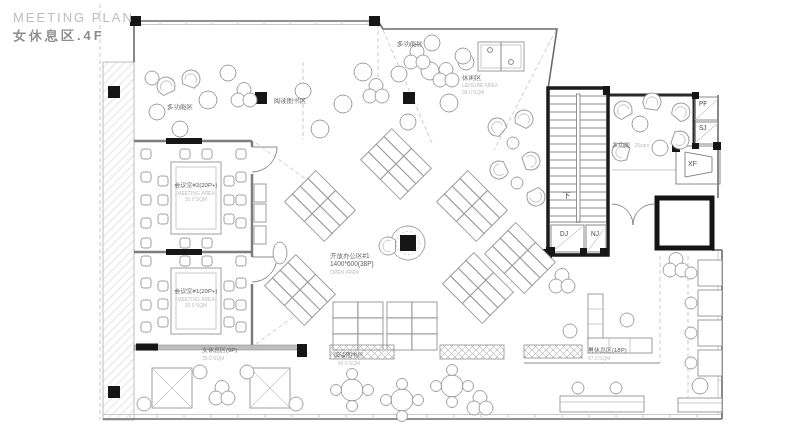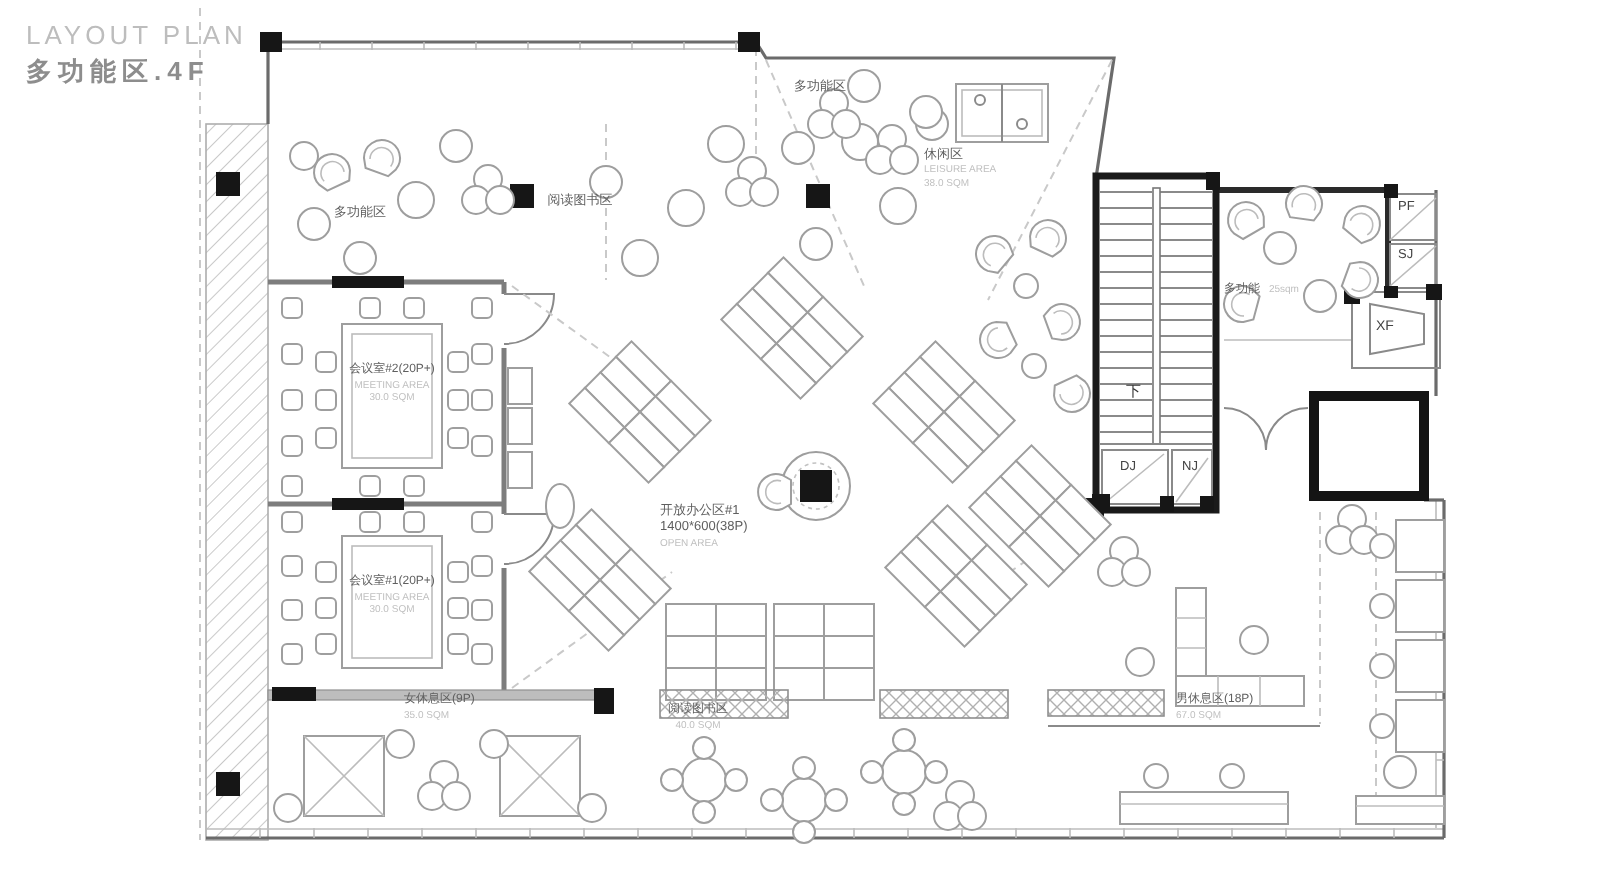--- a/index.html
+++ b/index.html
@@ -328,22 +328,22 @@
     <use href="#rt" transform="translate(402,400)"></use>
     <use href="#rt" transform="translate(452,386)"></use>
     <use href="#cv" transform="translate(480,404)"></use>
     <rect x="560" y="396" width="84" height="16" class="f"></rect>
     <path class="lt" d="M560,402h84"></path>
     <circle cx="578" cy="388" r="6" class="f"></circle>
       <circle cx="616" cy="388" r="6" class="f"></circle>
   </g>
 </svg>
 
-<div class="title-en">LAYOUT PLAN</div>
-<div class="title-zh">多功能区.4F</div>
+<div class="title-en">MEETING PLAN</div>
+<div class="title-zh">女休息区.4F</div>
 
 <div class="lbl c" style="left:150px;top:103px;width:60px;font-size:6.5px">多功能区</div>
 
 <div class="lbl c" style="left:258px;top:97px;width:64px;font-size:6.5px">阅读图书区</div>
 
 <div class="lbl c" style="left:382px;top:40px;width:56px;font-size:6.5px">多功能区</div>
 
 <div class="lbl" style="left:462px;top:74px">
   <div style="font-size:6.5px">休闲区</div>
   <div class="sub" style="font-size:5px">LEISURE AREA</div>

